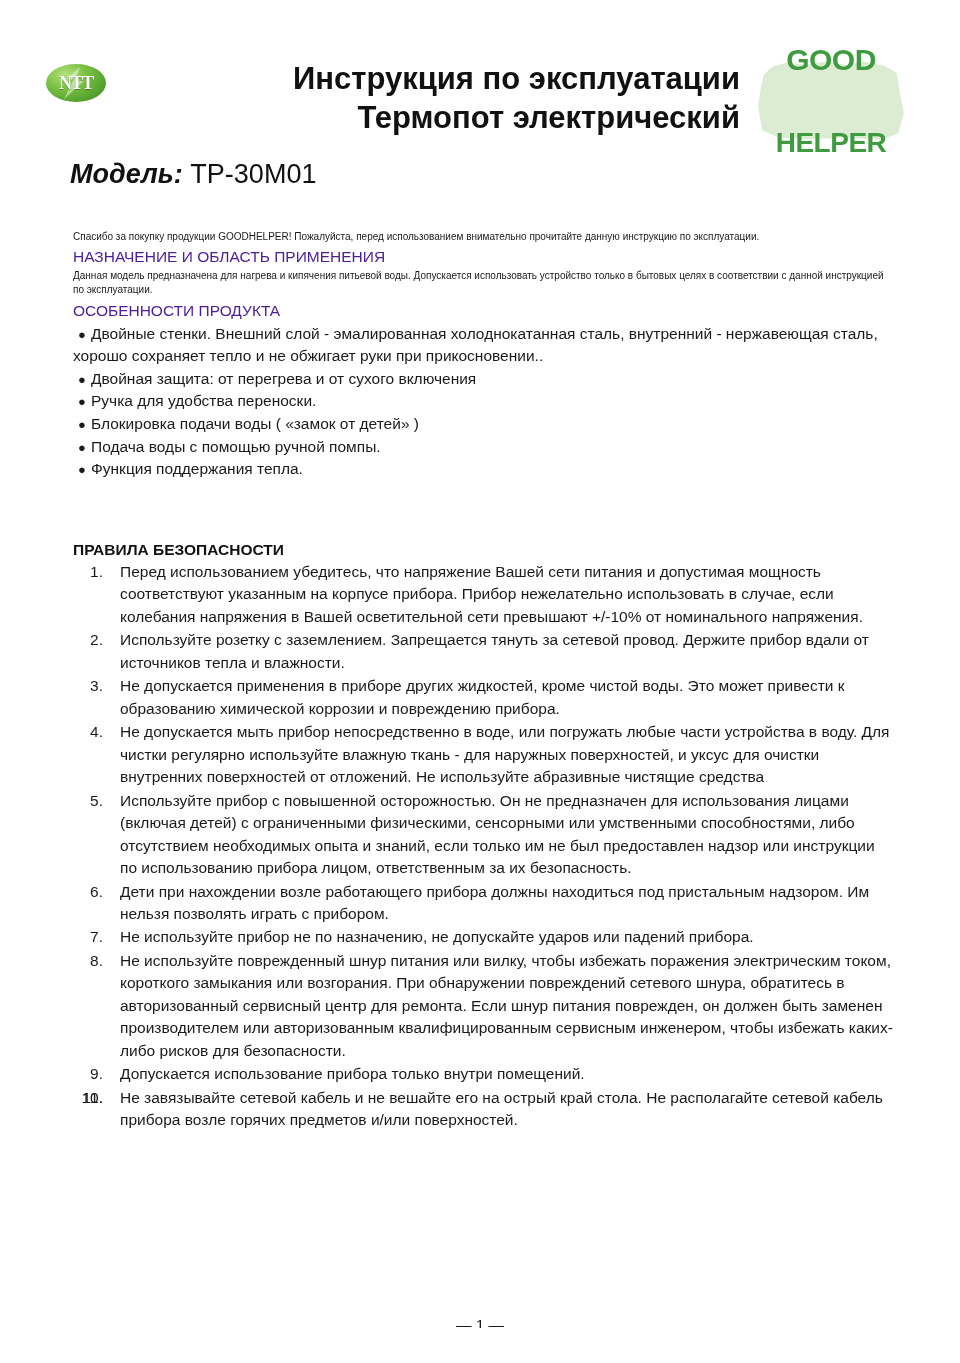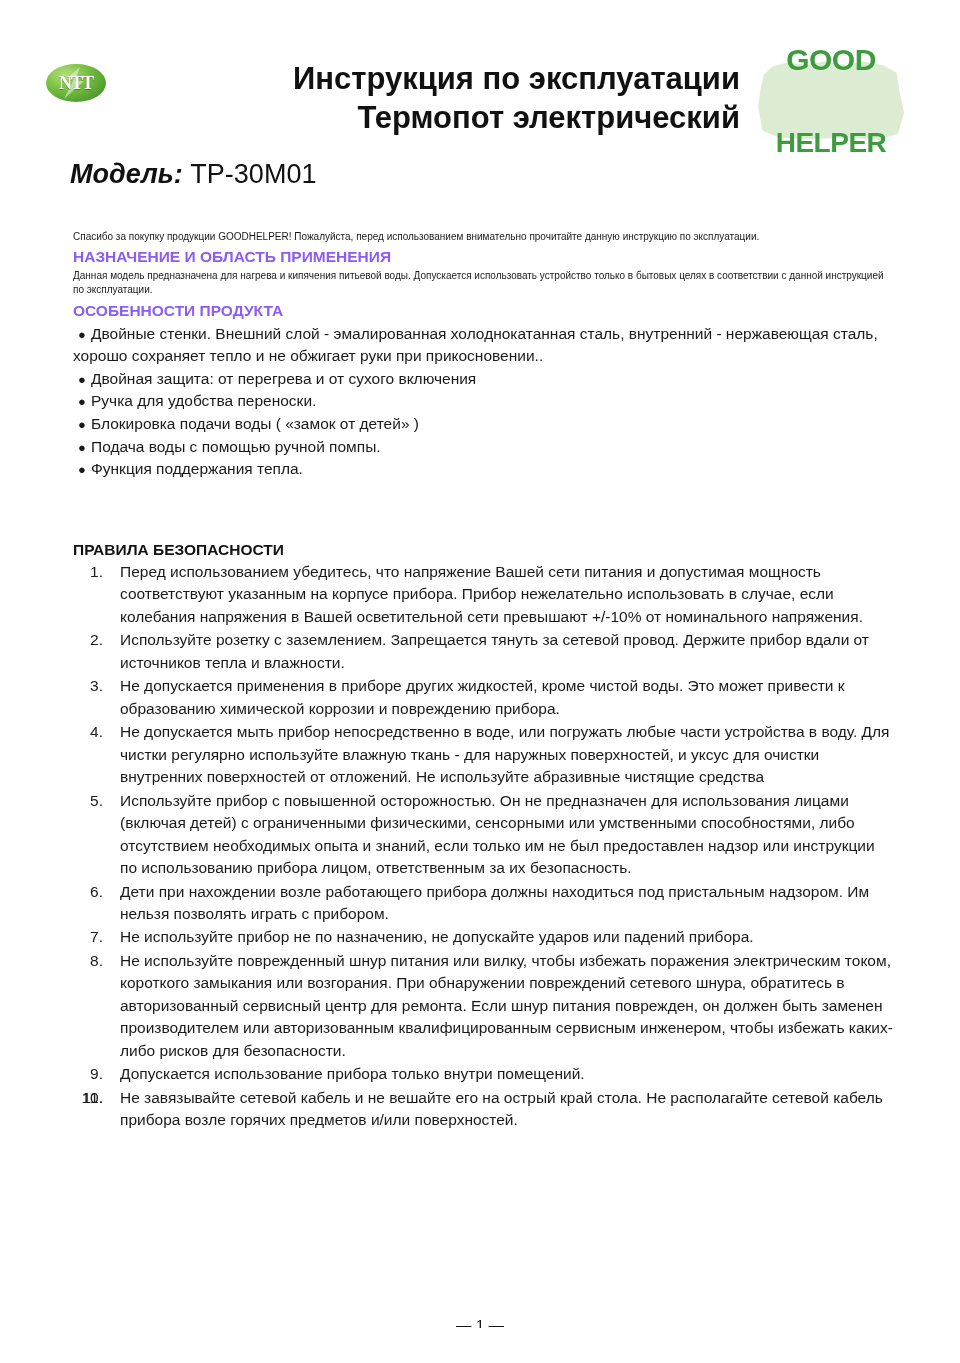--- a/index.html
+++ b/index.html
@@ -143,24 +143,24 @@
   }
   .para {
     font-size: 10px;
     line-height: 1.42;
     margin: 0 0 2px 0;
     text-align: left;
     color: #1a1a1a;
   }
   .section-head {
     font-size: 15.5px;
-    font-weight: bold;
+    font-weight: normal;
     line-height: 1.42;
     margin: 2px 0 1px 0;
-    color: #8b5cf6;
+    color: #4c1d95;
   }
 
   
   .bullets {
     list-style: none;
     margin: 0;
     padding: 0;
   }
   .bullets li {
     position: relative;

